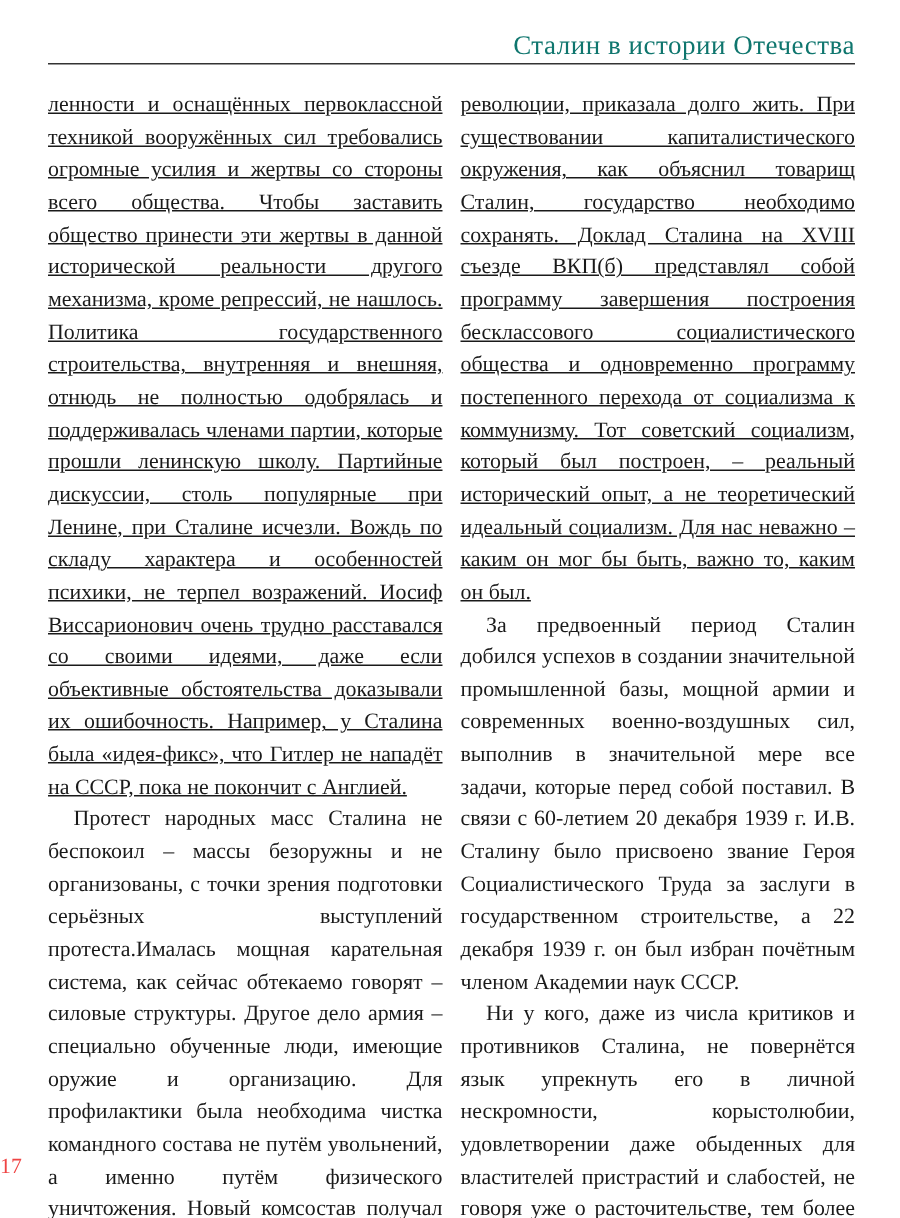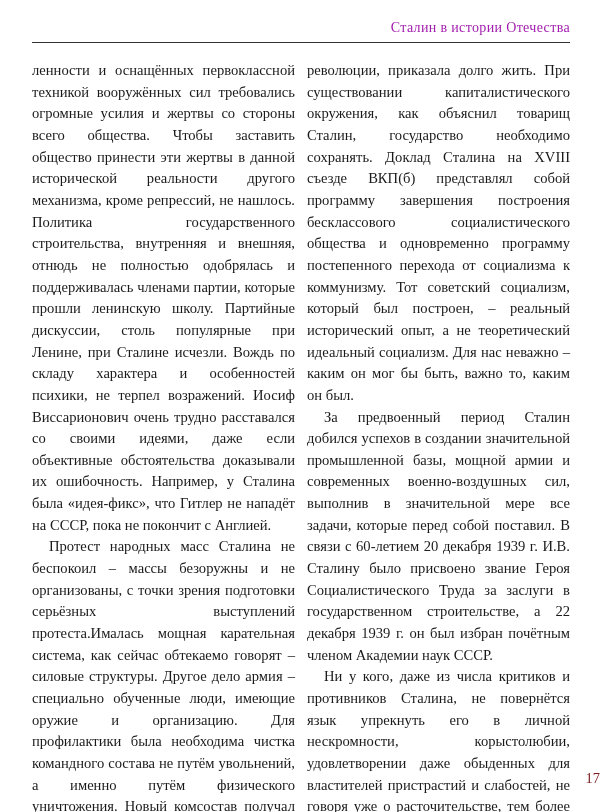--- a/index.html
+++ b/index.html
@@ -25,23 +25,23 @@
   }
 
   
   .running-head {
     position: absolute;
     left: 32px;
     top: 20px;
     width: 538px;
     text-align: right;
     font-family: "Liberation Serif", "DejaVu Serif", serif;
-    font-size: 14px;
+    font-size: 18px;
     letter-spacing: 0.35px;
-    color: #a21caf;
+    color: #0f766e;
     white-space: nowrap;
   }
   .head-rule {
     position: absolute;
     left: 32px;
     top: 42px;
     width: 538px;
     height: 1.2px;
     background: #333333;
   }
@@ -71,31 +71,32 @@
     hyphens: manual;
     word-spacing: 0px;
   }
   .column p.indent {
     text-indent: 17px;
     font-family: Liberation Serif, serif;
   }
   
   .column p.cont {
     text-indent: 0;
+    text-decoration: underline;
   }
 
   
   .folio {
     position: absolute;
     left: 0;
     top: 770px;
     width: 600px;
-    text-align: right;
+    text-align: left;
     font-size: 14.5px;
-    color: #7f1d1d;
+    color: #ef4444;
   }
 </style>
 </head>
 <body>
 
 <div class="page">
 
   <div class="running-head">Сталин в истории Отечества</div>
 
   <div class="head-rule"></div>

